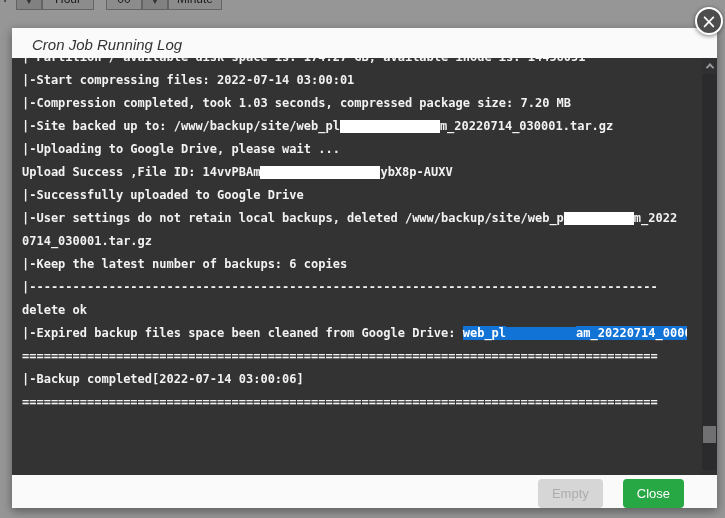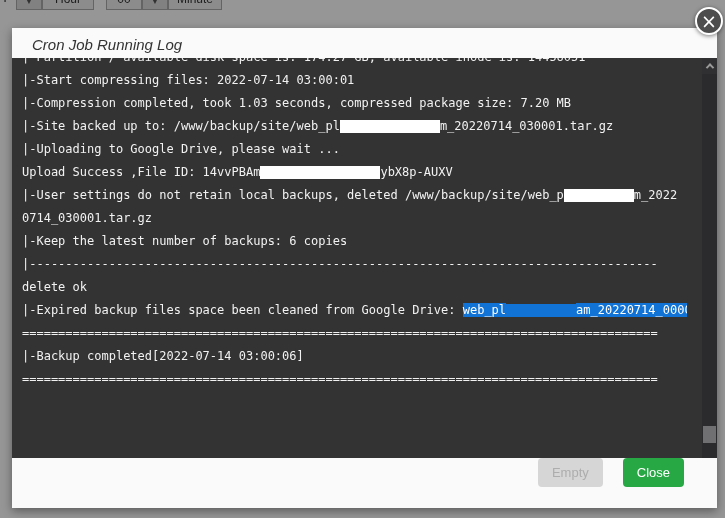--- a/index.html
+++ b/index.html
@@ -30,42 +30,42 @@
   .modal-header { height:30px; padding:8px 0 0 20px; background:#fafafa;font-style:italic; }
   .modal-title { font-size:15px; color:#333; }
   .modal-close { position:absolute; left:683px; top:-21px; width:28px; height:28px;
                  border-radius:50%; background:#4d4d4d; border:2px solid #fff;
                  box-shadow:0 1px 4px rgba(0,0,0,.5); color:#fff; display:flex;
                  align-items:center; justify-content:center; font-size:19px; line-height:1;
                  cursor:pointer; z-index:5; font-family:"DejaVu Sans", sans-serif; }
 
   
   .log-area { position:absolute; left:0; top:30px; width:705px; height:428px;
-              background:#333; overflow:hidden; }
+              background:#333; overflow:hidden;font-weight:bold; }
   .log-content { position:absolute; left:10px; top:-12px; width:665px;
                  font-family:"DejaVu Sans Mono", monospace; font-size:12px;
                  line-height:23px; color:#f2f2f2; }
   .log-line { white-space:pre; overflow:hidden; height:23px; }
   .log-line span { vertical-align:middle; }
   .redact { display:inline-block; height:13px; background:#fff; vertical-align:middle; }
   .hl { background:#1273d6; color:#fff; }
 
   
   .log-scrollbar { position:absolute; right:0; top:0; width:15px; height:428px; background:#2b2b2d; }
   .sb-btn { position:absolute; left:0; width:15px; height:16px; background:#303032;
             display:flex; align-items:center; justify-content:center; }
   .sb-up { top:0; } .sb-down { bottom:0; }
   .chev { width:6px; height:6px; border-left:2px solid #9a9a9a; border-top:2px solid #9a9a9a; }
   .chev-up { transform:rotate(45deg) translate(1px,1px); }
   .chev-down { transform:rotate(-135deg) translate(1px,1px); }
   .sb-thumb { position:absolute; left:1px; top:368px; width:13px; height:17px; background:#707072; }
 
   
-  .modal-footer { position:absolute; left:0; bottom:0; width:705px; height:50px; background:#fafafa;
-                  display:flex; align-items:flex-start; justify-content:flex-end; padding-right:33px; }
+  .modal-footer { position:absolute; left:0; bottom:0; width:705px; height:33px; background:#fafafa;
+                  display:flex; align-items:flex-end; justify-content:flex-end; padding-right:33px; }
   .btn { border:none; border-radius:4px; font-size:13px; padding:7px 14px; cursor:pointer;
          font-family:"Liberation Sans", sans-serif; }
   .btn-empty { background:#d6d6d6; color:#adadad; margin-right:20px; }
   .btn-close { background:#28a745; color:#fff; }
 </style>
 </head>
 <body>
 
 <div class="stage">
 
@@ -106,20 +106,21 @@
     </div>
 
     <div class="log-area">
       <div class="log-content">
           <div class="log-line"><span>|-Partition / available disk space is: 174.27 GB, available inode is: 14456051</span></div>
           <div class="log-line"><span>|-Start compressing files: 2022-07-14 03:00:01</span></div>
           <div class="log-line"><span>|-Compression completed, took 1.03 seconds, compressed package size: 7.20 MB</span></div>
           <div class="log-line"><span>|-Site backed up to: /www/backup/site/web_pl</span><span class="redact" style="width: 100px;"></span><span>m_20220714_030001.tar.gz</span></div>
           <div class="log-line"><span>|-Uploading to Google Drive, please wait ...</span></div>
           <div class="log-line"><span>Upload Success ,File ID: 14vvPBAm</span><span class="redact" style="width: 120px;"></span><span>ybX8p-AUXV</span></div>
+          <div class="log-line"><span>|-Successfully uploaded to Google Drive</span></div>
           <div class="log-line"><span>|-User settings do not retain local backups, deleted /www/backup/site/web_p</span><span class="redact" style="width: 70px;"></span><span>m_2022</span></div>
           <div class="log-line"><span>0714_030001.tar.gz</span></div>
           <div class="log-line"><span>|-Keep the latest number of backups: 6 copies</span></div>
           <div class="log-line"><span>|---------------------------------------------------------------------------------------</span></div>
           <div class="log-line"><span>delete ok</span></div>
           <div class="log-line"><span>|-Expired backup files space been cleaned from Google Drive: </span><span class="hl">web_pl</span><span class="redact hl" style="width: 70px;"></span><span class="hl">am_20220714_00000</span></div>
           <div class="log-line"><span>========================================================================================</span></div>
           <div class="log-line"><span>|-Backup completed[2022-07-14 03:00:06]</span></div>
           <div class="log-line"><span>========================================================================================</span></div>
         </div>

